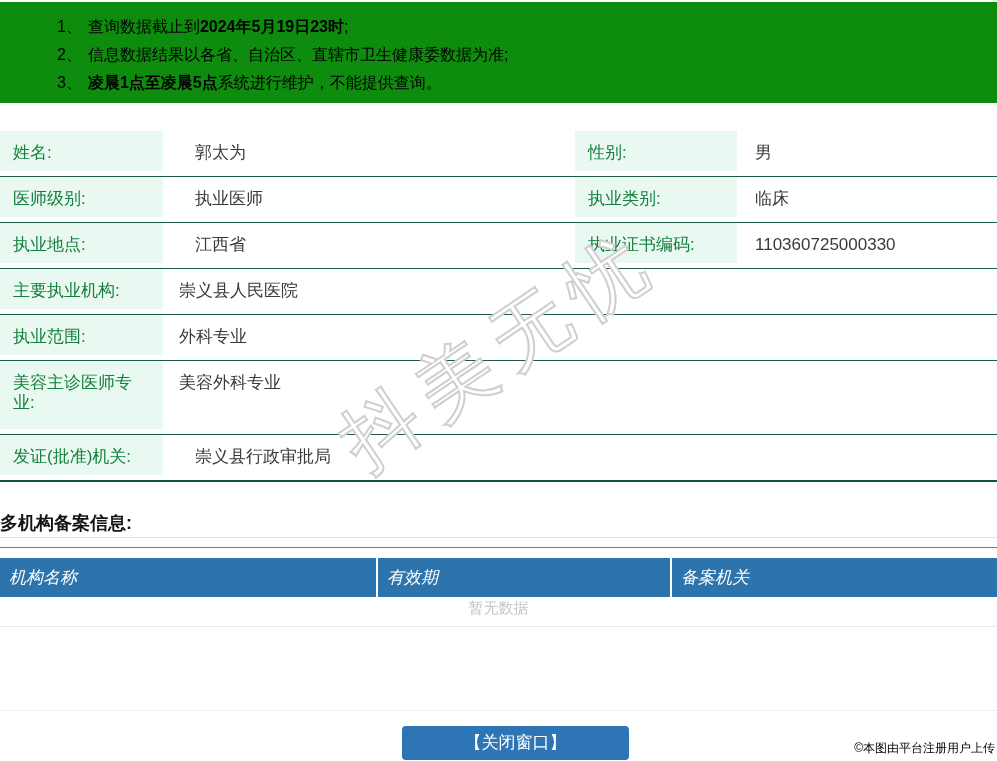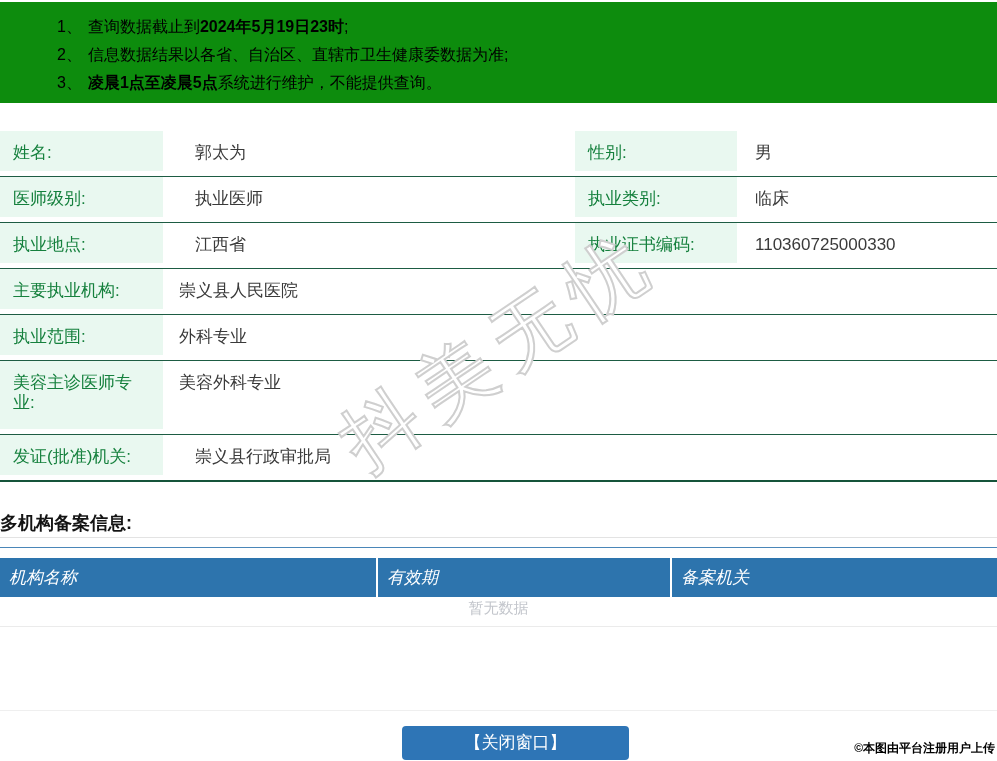--- a/index.html
+++ b/index.html
@@ -76,21 +76,21 @@
     transform: rotate(-34deg); transform-origin: center;
     font-size: 76px; letter-spacing: 14px; white-space: nowrap;
     color: #ffffff; -webkit-text-stroke: 2px #cfcfcf;
     text-shadow: 0 0 1px #d5d5d5;
     z-index: 5; pointer-events: none; text-align: center;
   }
 
   
   .copyright {
     position: absolute; right: 2px; bottom: 4px;
-    font-size: 12px; font-weight: bold; color: #000000; z-index: 6;
+    font-size: 12px; font-weight: normal; color: #000000; z-index: 6;
     text-shadow: -1px 0 #fff, 1px 0 #fff, 0 -1px #fff, 0 1px #fff;
   }
 </style>
 </head>
 <body>
 
 <div class="banner">
   <div class="line">
     <span class="num">1、</span><span>查询数据截止到</span><span class="b">2024年5月19日23时</span><span>;</span>
   </div>

